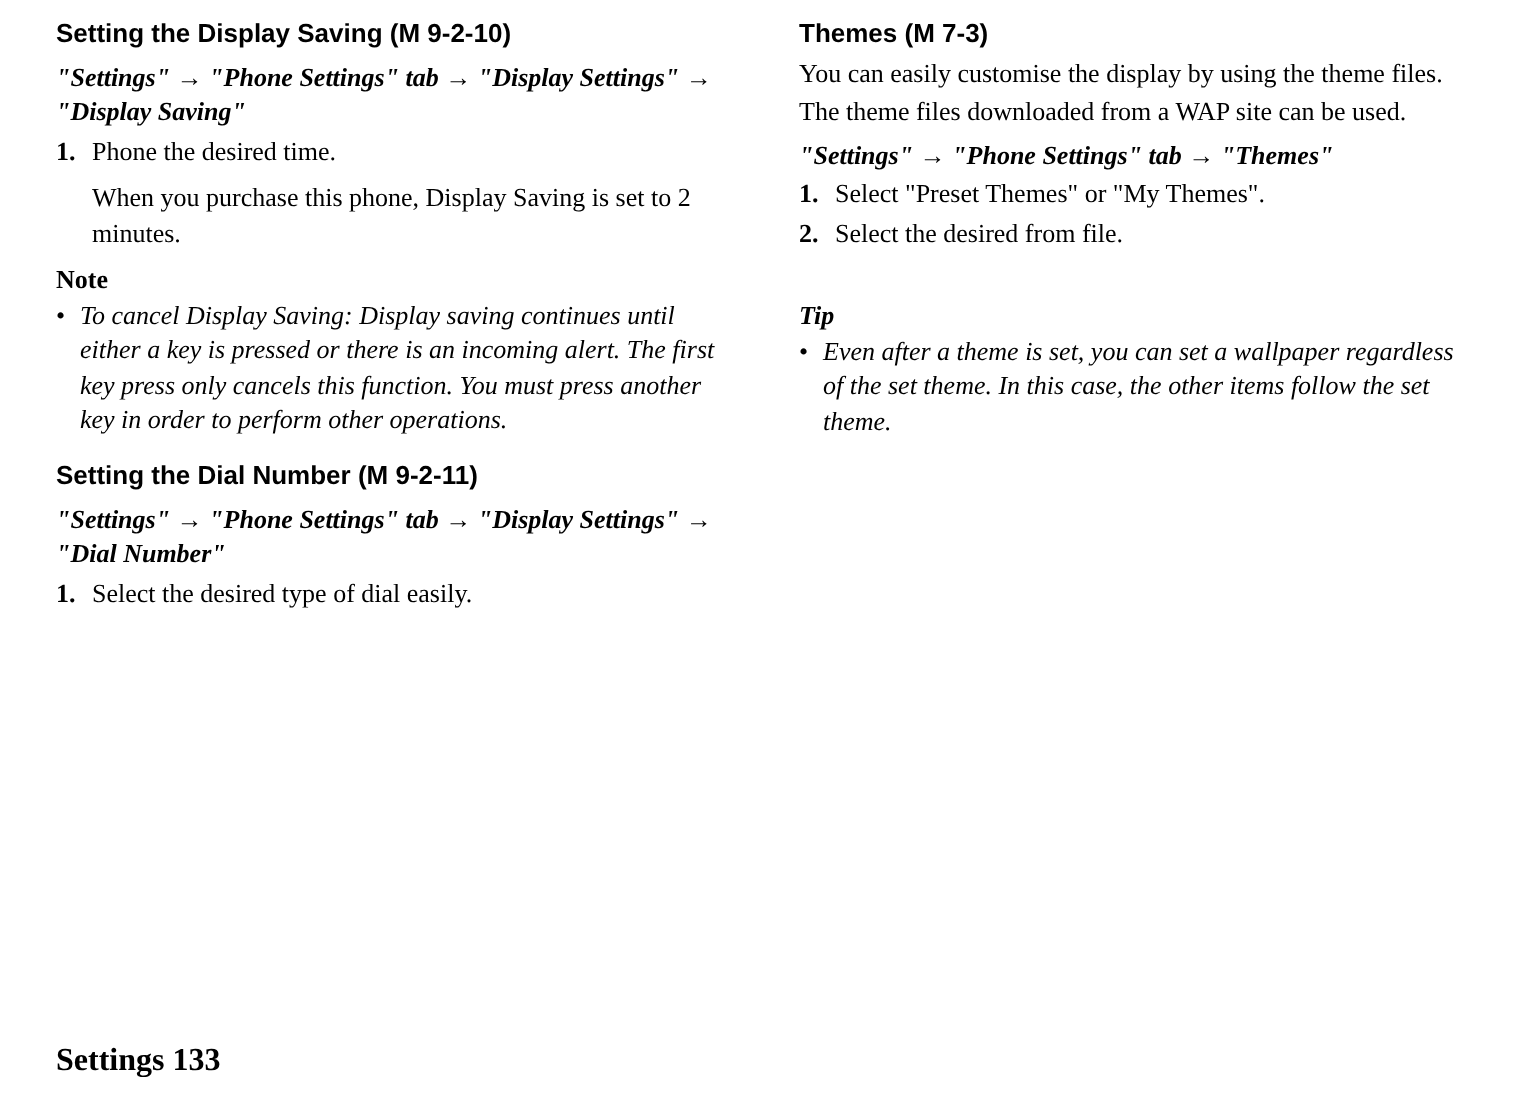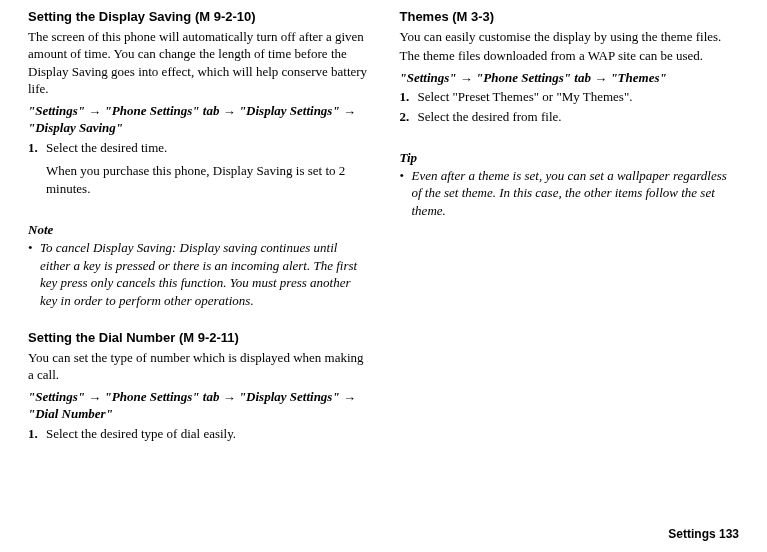--- a/index.html
+++ b/index.html
@@ -55,95 +55,92 @@
       flex-shrink: 0;
     }
     .step-text {
       flex: 1;
     }
     .step-followup {
       margin-left: 18px;
       margin-top: 6px;
     }
     .note-label {
-      font-style: italic;
       font-weight: bold;
-      margin-top: 24px;
+      margin-top: 6px;
     }
     .bullet-row {
       display: flex;
       font-style: italic;
     }
     .bullet-marker {
       width: 12px;
       flex-shrink: 0;
       font-style: normal;
     }
     .bullet-text {
       flex: 1;
     }
     .tip-label {
       font-style: italic;
       font-weight: bold;
       margin-top: 24px;
     }
     .footer {
-      text-align: right;
-      font-family: Liberation Sans, sans-serif;
+      text-align: left;
+      font-family: Liberation Serif, serif;
       font-weight: bold;
-      font-size: 12px;
+      font-size: 16px;
       margin-top: auto;
     }
     .section-gap {
-      margin-top: 20px;
+      margin-top: 10px;
     }
   </style>
 </head>
 <body>
 
 <div class="columns">
   <div class="col">
 
     <div>
       <div class="section-heading">
         <span>Setting the Display Saving</span><span class="menu-code"> (M 9-2-10)</span>
       </div>
-      <div class="body-text">The screen of this phone will automatically turn off after a given amount of time. You can change the length of time before the Display Saving goes into effect, which will help conserve battery life.</div>
       <div class="nav-path">"Settings" → "Phone Settings" tab → "Display Settings" → "Display Saving"</div>
       <div class="step">
         <div class="step-num">1.</div>
-        <div class="step-text">Select the desired time.</div>
+        <div class="step-text">Phone the desired time.</div>
       </div>
       <div class="step-followup">When you purchase this phone, Display Saving is set to 2 minutes.</div>
       <div class="note-label">Note</div>
       <div class="bullet-row">
         <div class="bullet-marker">•</div>
         <div class="bullet-text">To cancel Display Saving: Display saving continues until either a key is pressed or there is an incoming alert. The first key press only cancels this function. You must press another key in order to perform other operations.</div>
       </div>
     </div>
 
     <div class="section-gap">
       <div class="section-heading">
         <span>Setting the Dial Number</span><span class="menu-code"> (M 9-2-11)</span>
       </div>
-      <div class="body-text">You can set the type of number which is displayed when making a call.</div>
       <div class="nav-path">"Settings" → "Phone Settings" tab → "Display Settings" → "Dial Number"</div>
       <div class="step">
         <div class="step-num">1.</div>
         <div class="step-text">Select the desired type of dial easily.</div>
       </div>
     </div>
 
   </div>
 
   <div class="col">
 
     <div>
       <div class="section-heading">
-        <span>Themes</span><span class="menu-code"> (M 3-3)</span>
+        <span>Themes</span><span class="menu-code"> (M 7-3)</span>
       </div>
       <div class="body-text">You can easily customise the display by using the theme files.</div>
       <div class="body-text">The theme files downloaded from a WAP site can be used.</div>
       <div class="nav-path">"Settings" → "Phone Settings" tab → "Themes"</div>
       <div class="step">
         <div class="step-num">1.</div>
         <div class="step-text">Select "Preset Themes" or "My Themes".</div>
       </div>
       <div class="step">
         <div class="step-num">2.</div>

